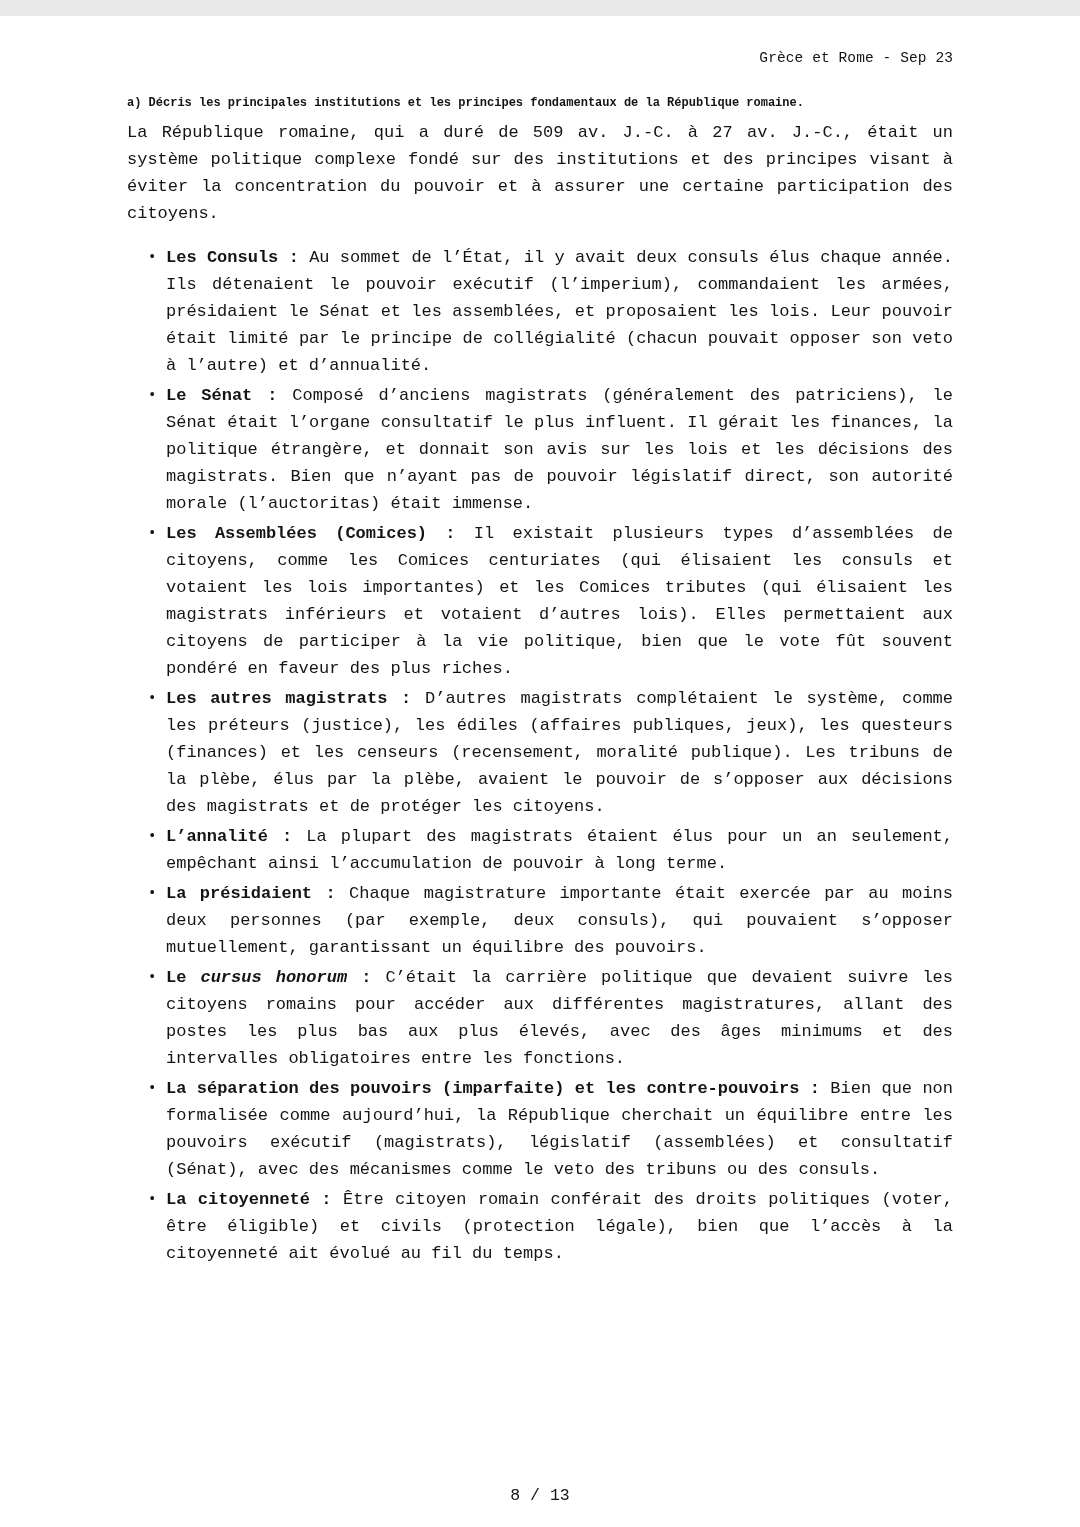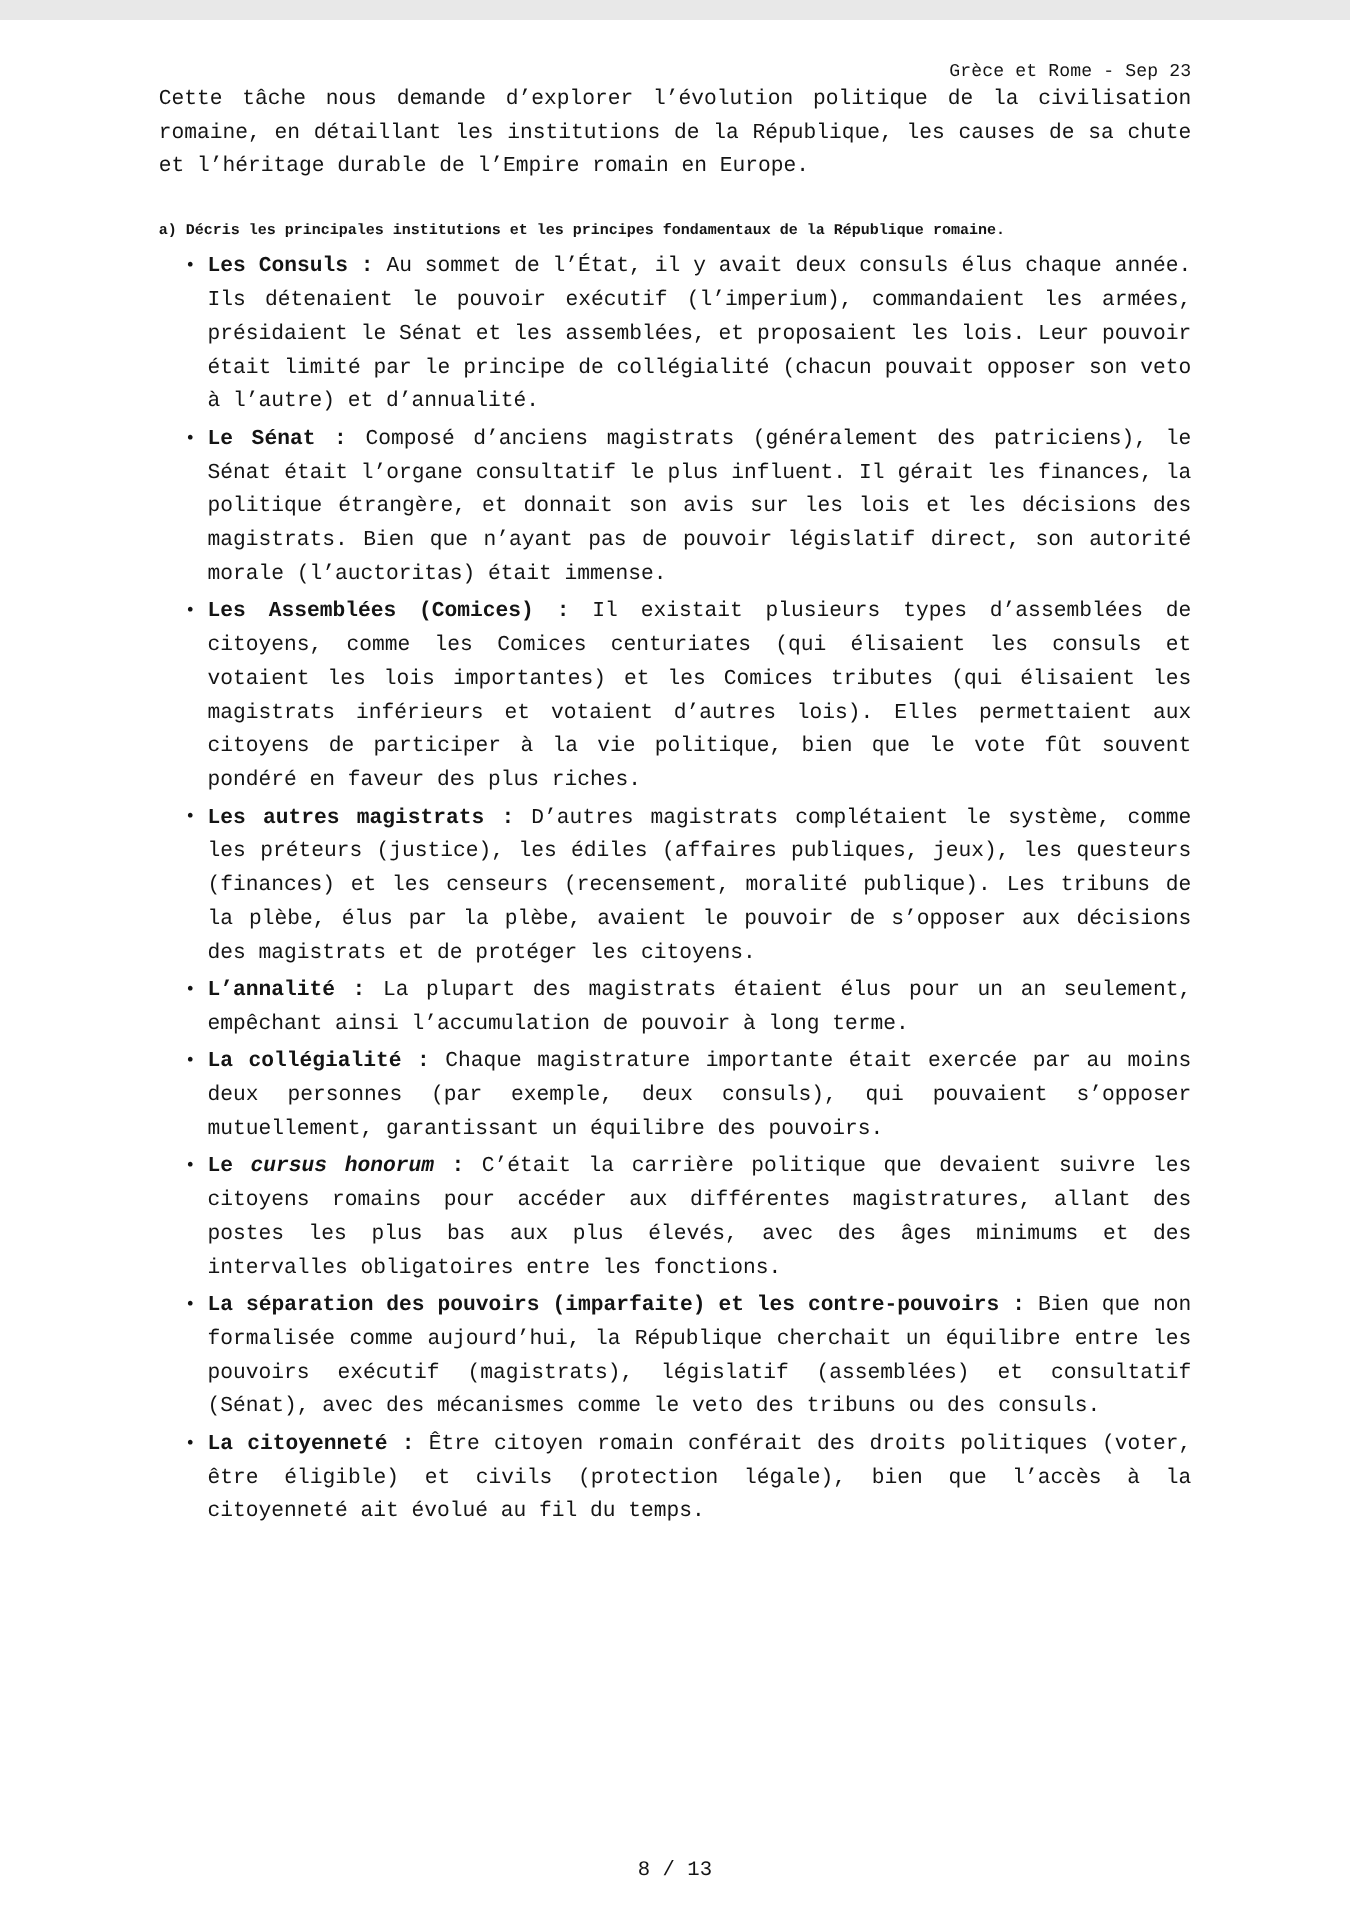--- a/index.html
+++ b/index.html
@@ -80,24 +80,24 @@
 </head>
 <body>
 
 <div class="page">
 
   <div class="doc-header">
     <span>Grèce et Rome - Sep 23</span>
   </div>
 
 
-  <p class="para">Cette tâche nous demande d’explorer l’évolution politique de la civilisation romaine, en détaillant les institutions de la République, les causes de sa chute et l’héritage durable de l’Empire romain en Europe.</p>
 
   <div class="section-heading">a) Décris les principales institutions et les principes fondamentaux de la République romaine.</div>
 
+  <p class="para">La République romaine, qui a duré de 509 av. J.-C. à 27 av. J.-C., était un système politique complexe fondé sur des institutions et des principes visant à éviter la concentration du pouvoir et à assurer une certaine participation des citoyens.</p>
 
 
   <ul class="items">
     <li>
       <span class="marker">•</span>
       <div class="item-text"><b class="lead">Les Consuls :</b> <span>Au sommet de l’État, il y avait deux consuls élus chaque année. Ils détenaient le pouvoir exécutif (l’imperium), commandaient les armées, présidaient le Sénat et les assemblées, et proposaient les lois. Leur pouvoir était limité par le principe de collégialité (chacun pouvait opposer son veto à l’autre) et d’annualité.</span></div>
     </li>
     <li>
       <span class="marker">•</span>
       <div class="item-text"><b class="lead">Le Sénat :</b> <span>Composé d’anciens magistrats (généralement des patriciens), le Sénat était l’organe consultatif le plus influent. Il gérait les finances, la politique étrangère, et donnait son avis sur les lois et les décisions des magistrats. Bien que n’ayant pas de pouvoir législatif direct, son autorité morale (l’auctoritas) était immense.</span></div>
@@ -113,21 +113,21 @@
   </ul>
 
 
   <ul class="items">
     <li>
       <span class="marker">•</span>
       <div class="item-text"><b class="lead">L’annalité :</b> <span>La plupart des magistrats étaient élus pour un an seulement, empêchant ainsi l’accumulation de pouvoir à long terme.</span></div>
     </li>
     <li>
       <span class="marker">•</span>
-      <div class="item-text"><b class="lead">La collégialité :</b> <span>Chaque magistrature importante était exercée par au moins deux personnes (par exemple, deux consuls), qui pouvaient s’opposer mutuellement, garantissant un équilibre des pouvoirs.</span></div>
+      <div class="item-text"><b class="lead">La présidaient :</b> <span>Chaque magistrature importante était exercée par au moins deux personnes (par exemple, deux consuls), qui pouvaient s’opposer mutuellement, garantissant un équilibre des pouvoirs.</span></div>
     </li>
     <li>
       <span class="marker">•</span>
       <div class="item-text"><b class="lead"><span>Le </span><i>cursus honorum</i><span> :</span></b> <span>C’était la carrière politique que devaient suivre les citoyens romains pour accéder aux différentes magistratures, allant des postes les plus bas aux plus élevés, avec des âges minimums et des intervalles obligatoires entre les fonctions.</span></div>
     </li>
     <li>
       <span class="marker">•</span>
       <div class="item-text"><b class="lead">La séparation des pouvoirs (imparfaite) et les contre-pouvoirs :</b> <span>Bien que non formalisée comme aujourd’hui, la République cherchait un équilibre entre les pouvoirs exécutif (magistrats), législatif (assemblées) et consultatif (Sénat), avec des mécanismes comme le veto des tribuns ou des consuls.</span></div>
     </li>
     <li>

